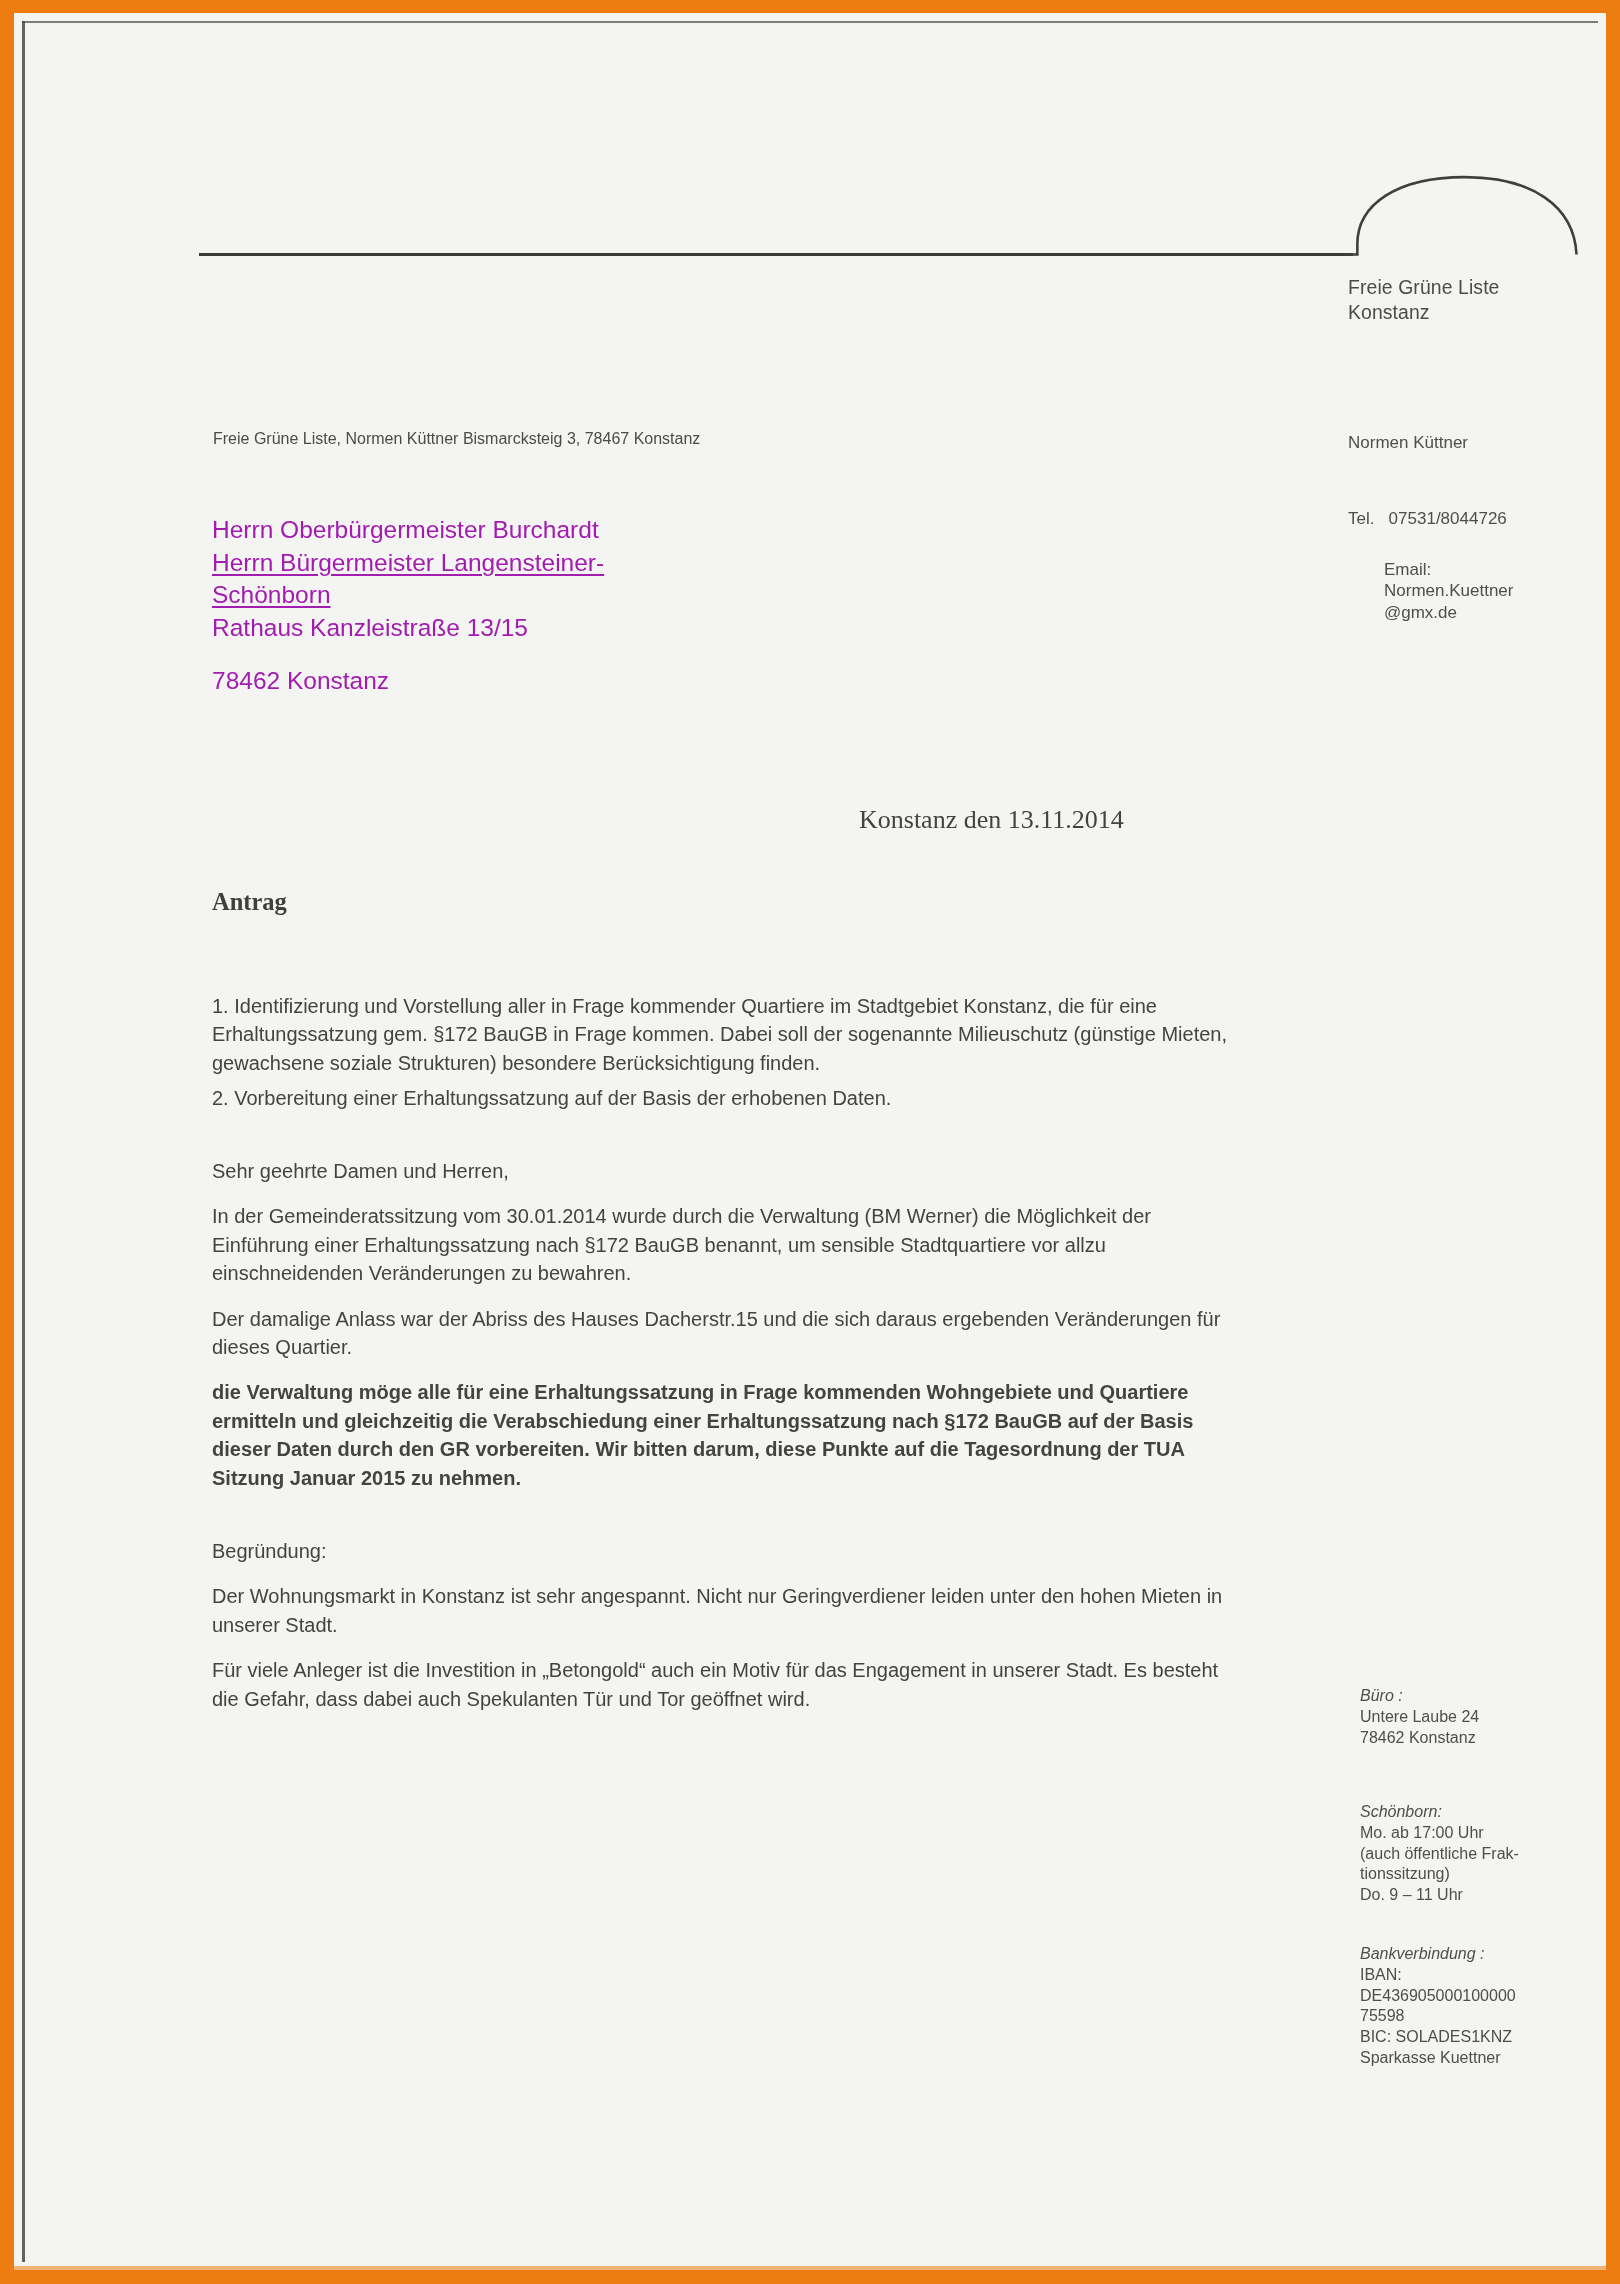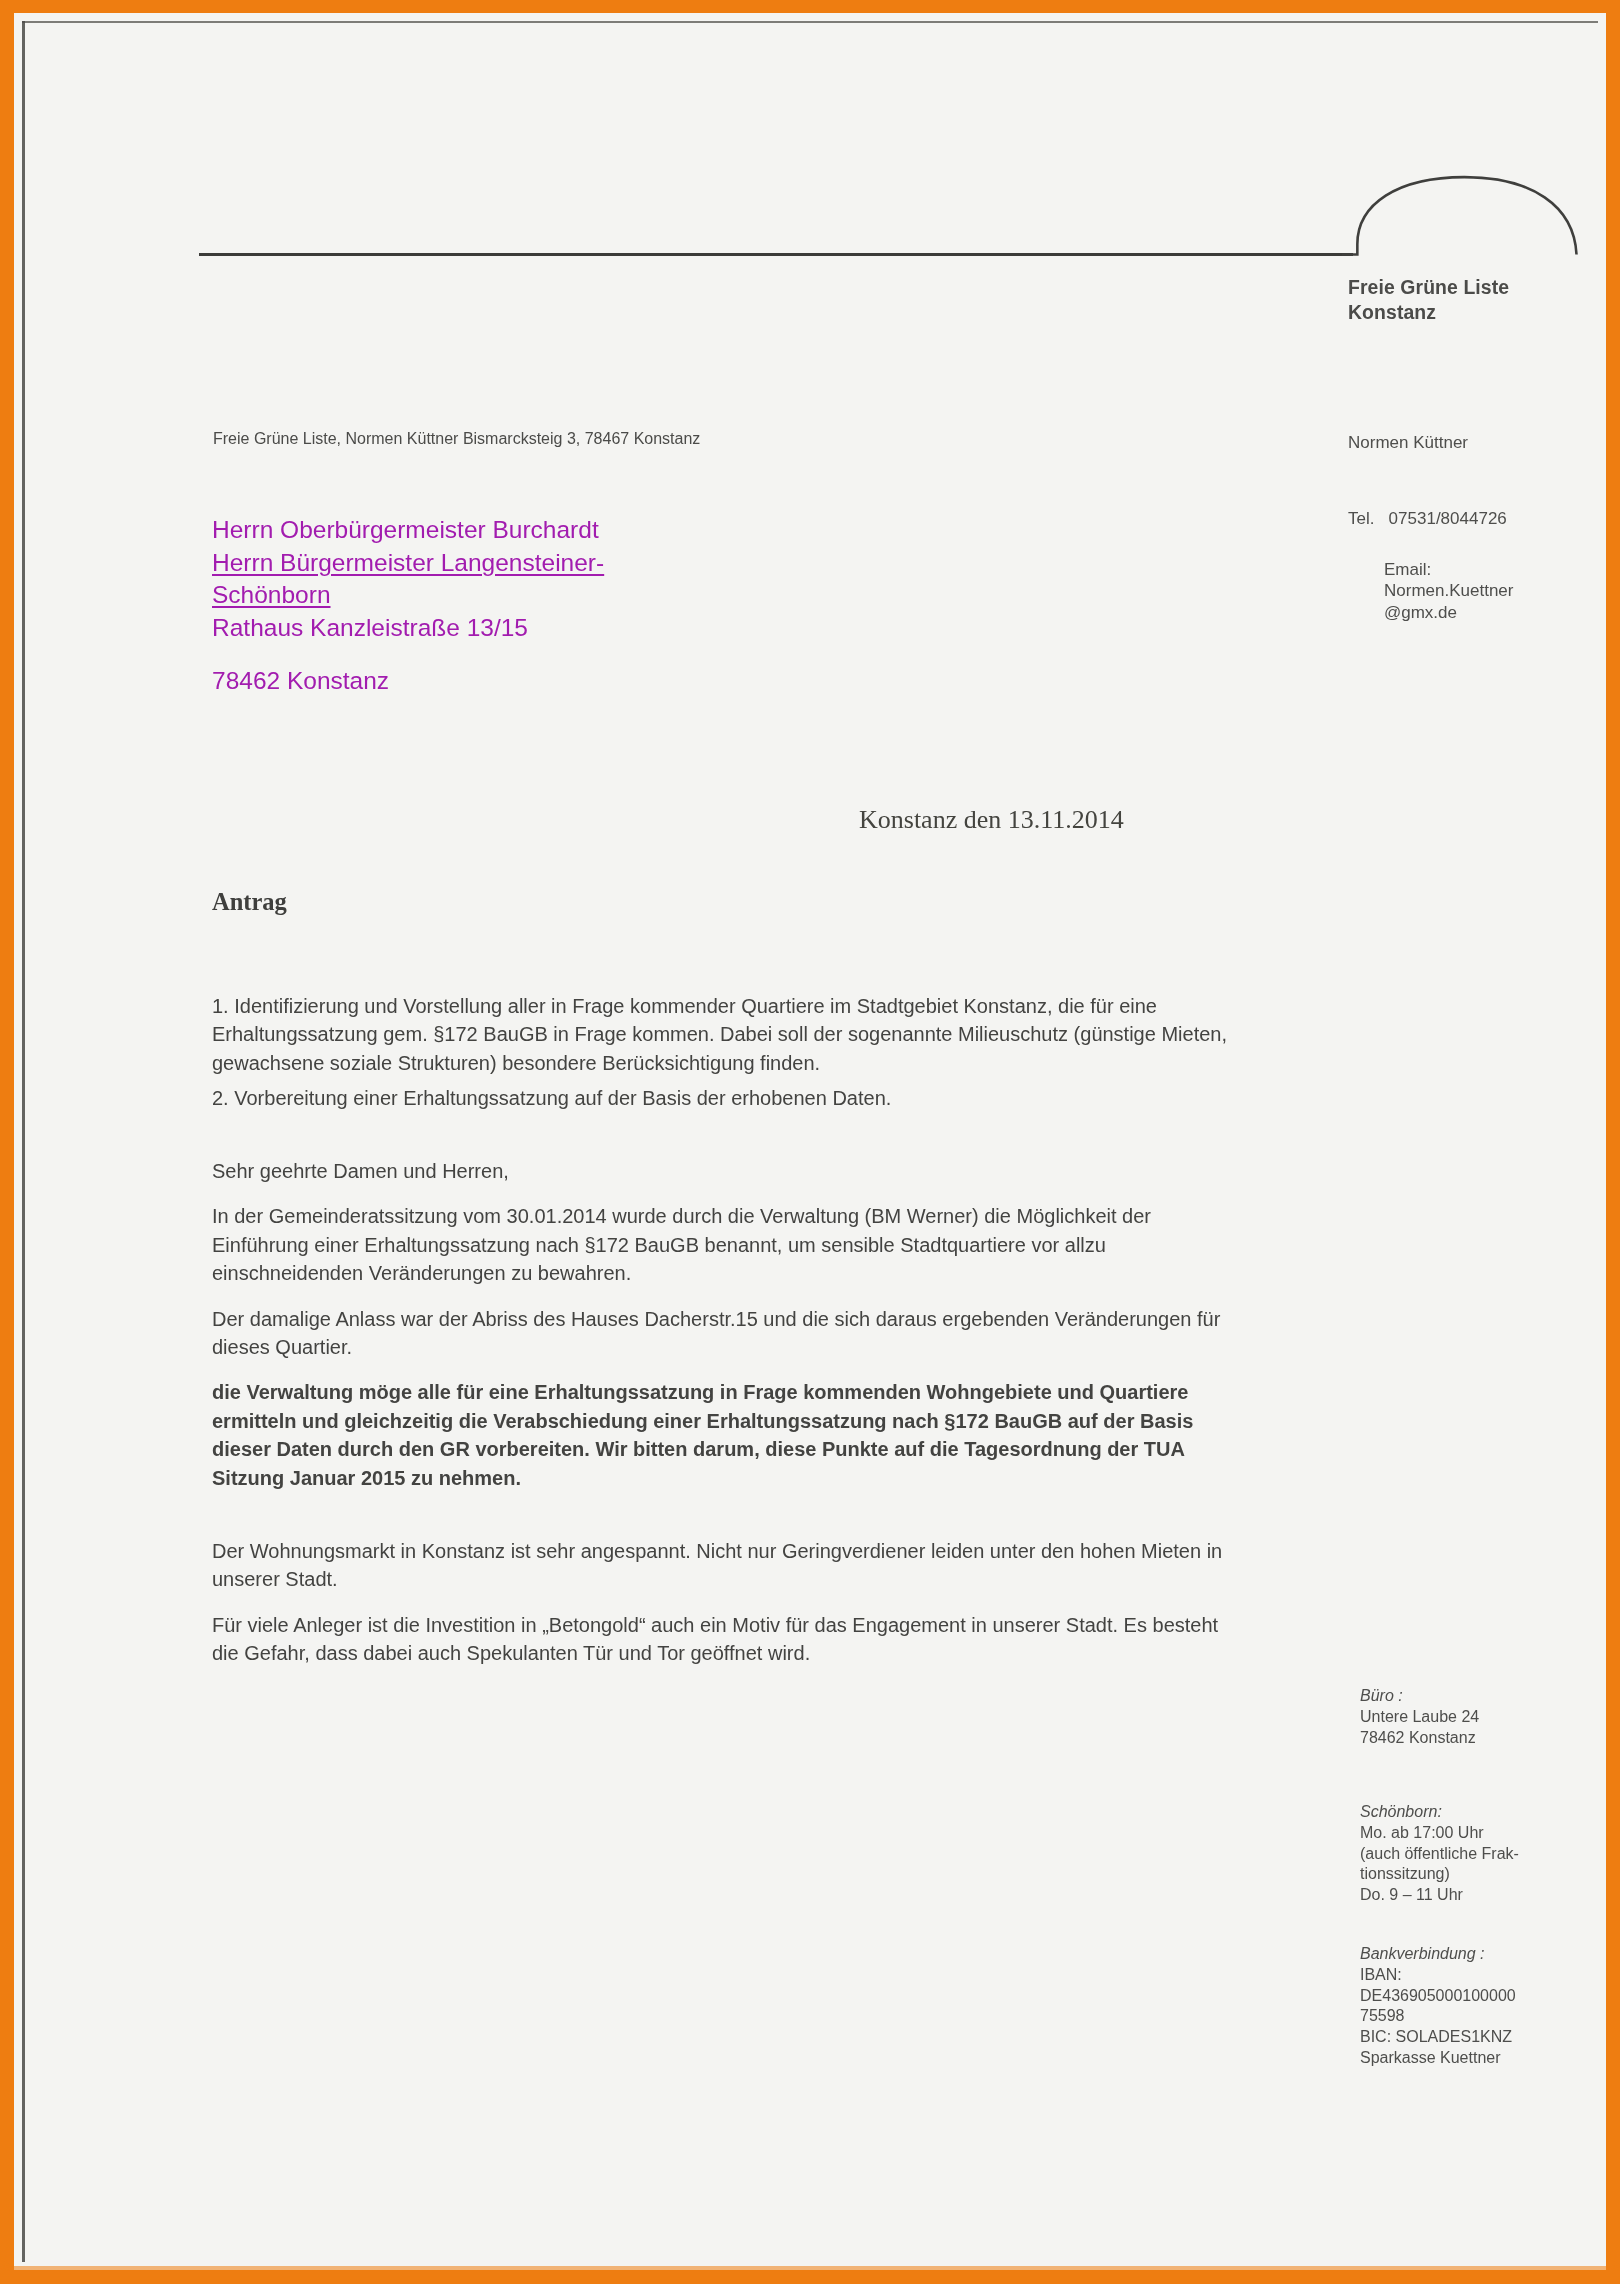--- a/index.html
+++ b/index.html
@@ -66,21 +66,21 @@
     left: 1324px;  top: 160px;
     width: 254px;  height: 83px;
   }
   #dome svg { display: block; }
 
   #brand {
     position: absolute;
     left: 1334px;  top: 262px;
     width: 258px;
     font-size: 19.4px;
-    font-weight: bold;
+    font-weight: normal;
     line-height: 1.28;
     color: #4b4b49;
     letter-spacing: 0.1px;
   }
 
   
   .side {
     position: absolute;
     color: #4e4e4c;
   }
@@ -251,19 +251,20 @@
 
     <div id="body">
       <p class="tight">1. Identifizierung und Vorstellung aller in Frage kommender Quartiere im Stadtgebiet Konstanz, die für eine Erhaltungssatzung gem. §172 BauGB in Frage kommen. Dabei soll der sogenannte Milieuschutz (günstige Mieten, gewachsene soziale Strukturen) besondere Berücksichtigung finden.</p>
       <p>2. Vorbereitung einer Erhaltungssatzung auf der Basis der erhobenen Daten.</p>
       <span class="sp-lg"></span>
       <p>Sehr geehrte Damen und Herren,</p>
       <p>In der Gemeinderatssitzung vom 30.01.2014 wurde durch die Verwaltung (BM Werner) die Möglichkeit der Einführung einer Erhaltungssatzung nach §172 BauGB benannt, um sensible Stadtquartiere vor allzu einschneidenden Veränderungen zu bewahren.</p>
       <p>Der  damalige Anlass war der Abriss des Hauses Dacherstr.15 und die sich daraus ergebenden Veränderungen für dieses Quartier.</p>
       <p class="b">die Verwaltung möge alle für eine Erhaltungssatzung in Frage kommenden Wohngebiete und Quartiere ermitteln und gleichzeitig die Verabschiedung einer Erhaltungssatzung nach §172 BauGB auf der Basis dieser Daten durch den GR vorbereiten. Wir bitten darum, diese Punkte auf die Tagesordnung der TUA Sitzung Januar 2015 zu nehmen.</p>
       <span class="sp-lg"></span>
+      <p>Begründung:</p>
       <p>Der Wohnungsmarkt in Konstanz ist sehr angespannt. Nicht nur Geringverdiener leiden unter den hohen Mieten in unserer Stadt.</p>
       <p>Für viele Anleger ist die Investition in „Betongold“ auch ein Motiv für das Engagement in unserer Stadt. Es besteht die Gefahr, dass dabei auch Spekulanten Tür und Tor geöffnet wird.</p>
     </div>
 
   </div>
 </div>
 
 
 </body></html>

